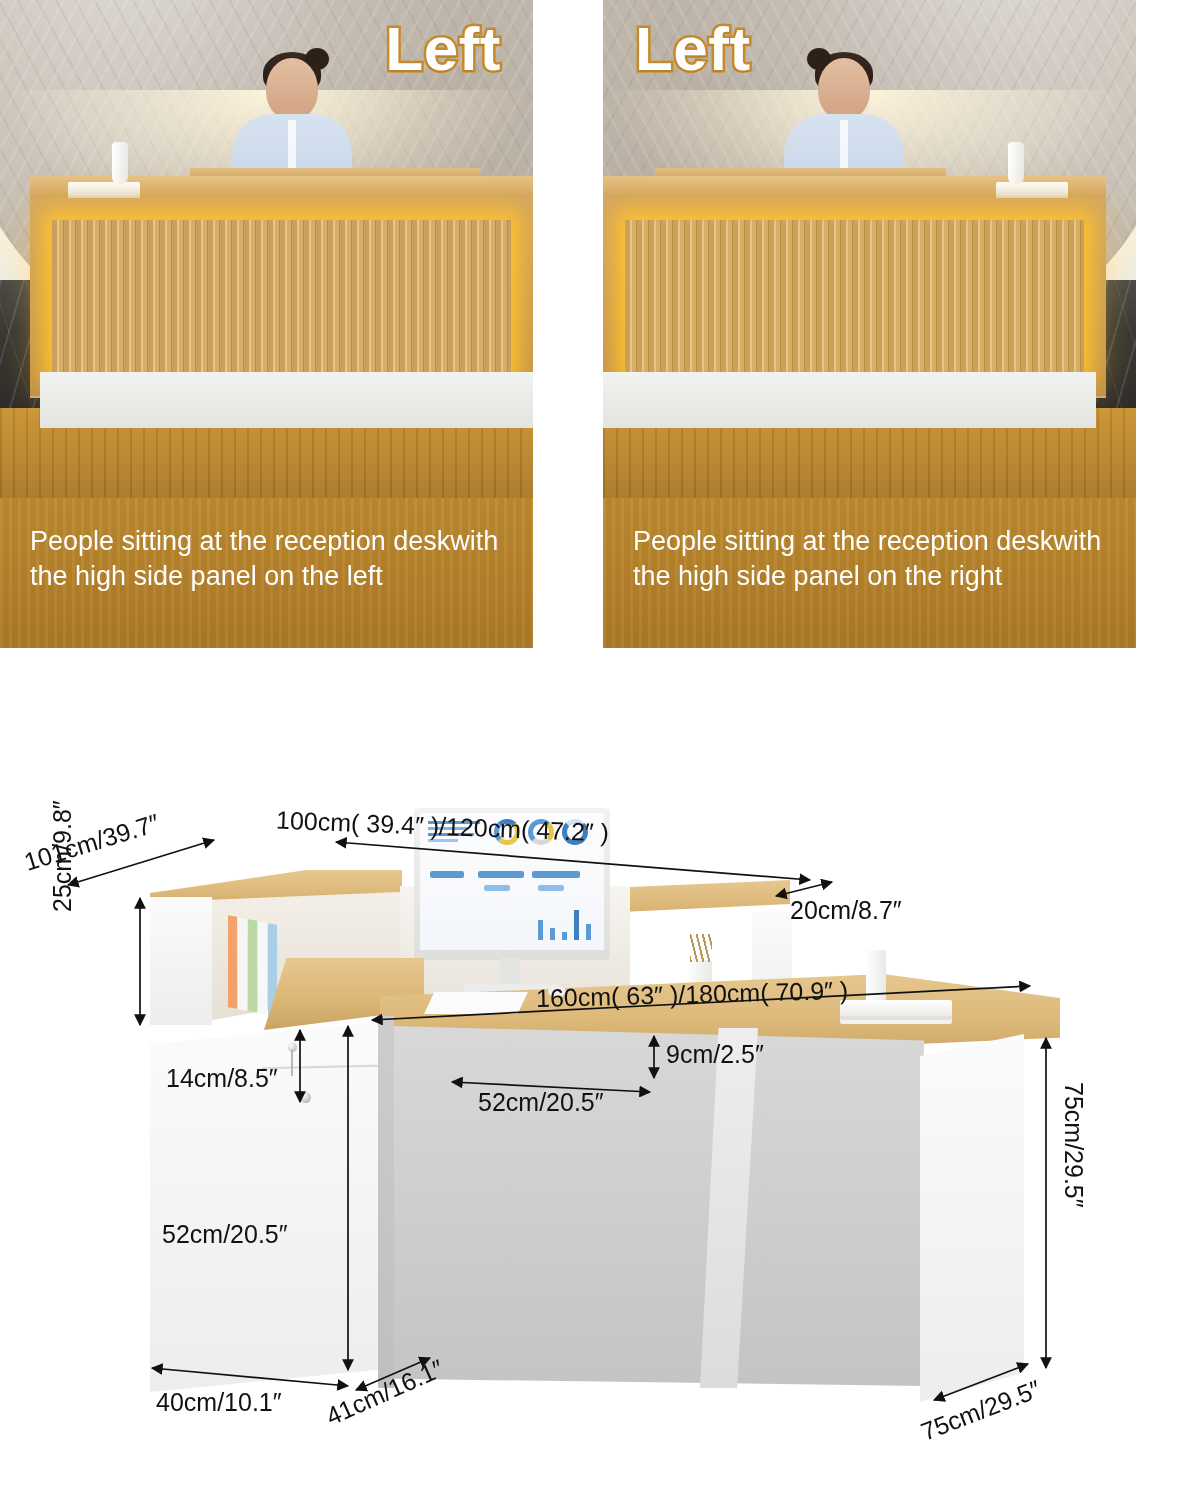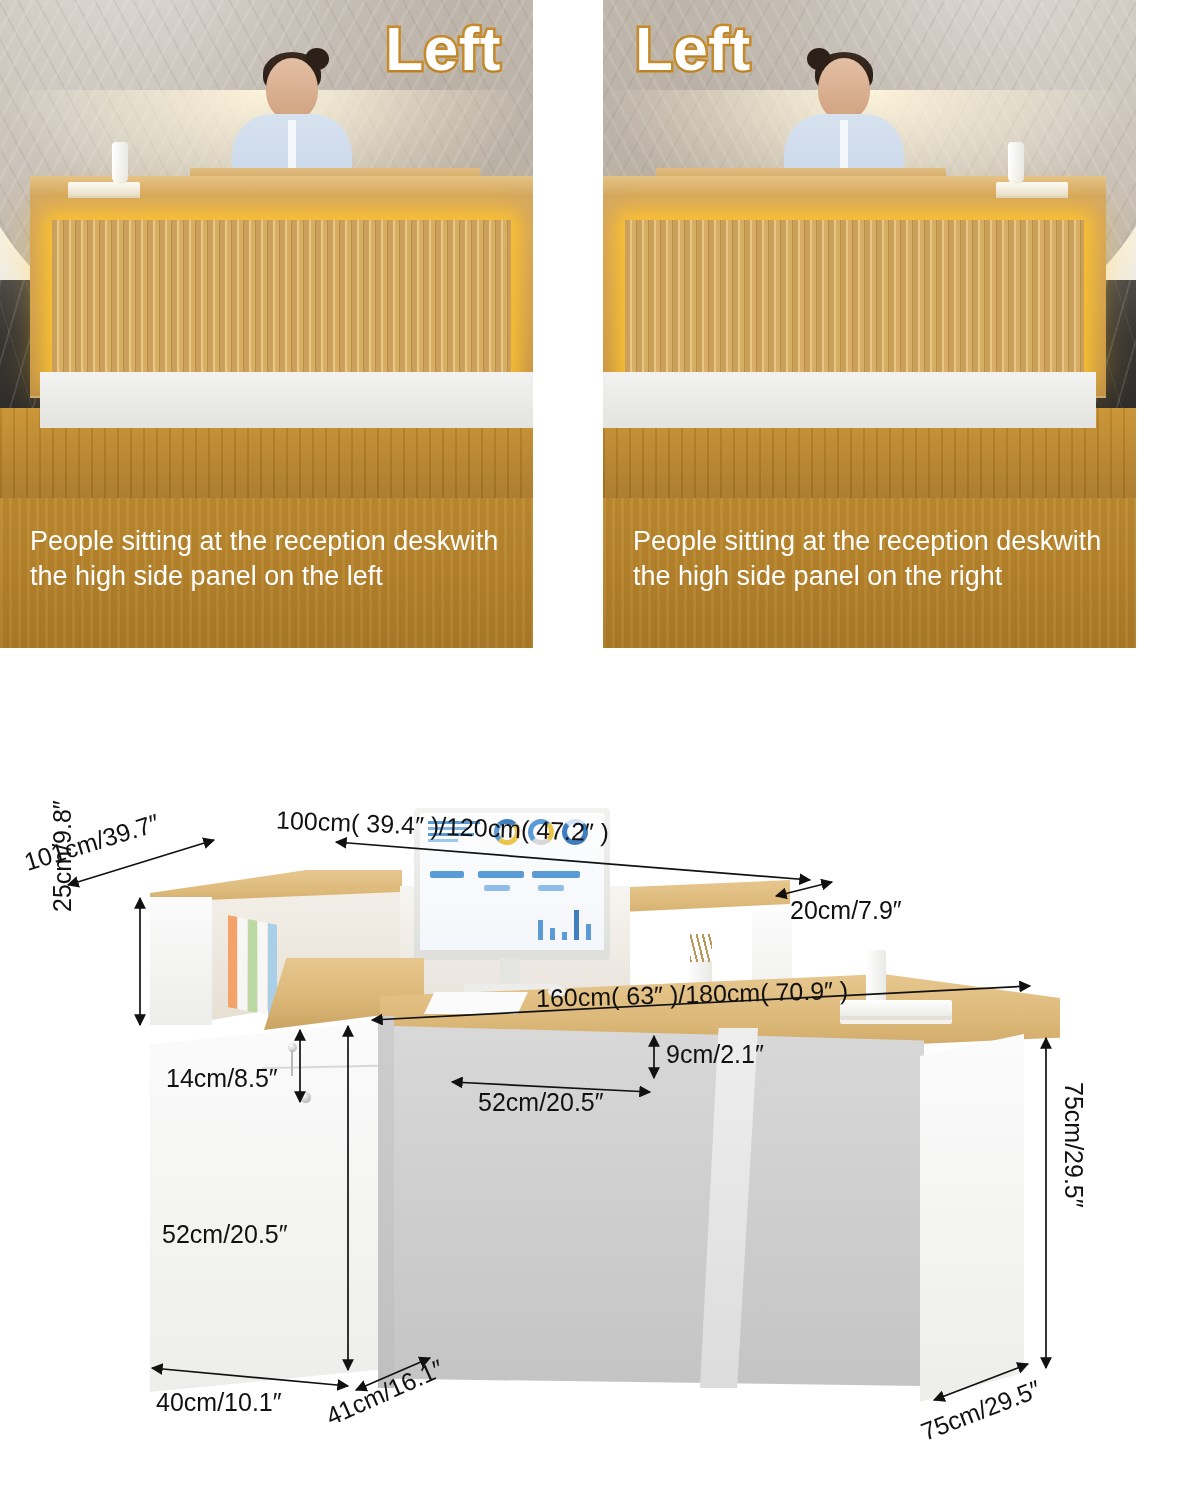--- a/index.html
+++ b/index.html
@@ -401,29 +401,29 @@
         <line x1="1046" y1="248" x2="1046" y2="578"></line>
 
         <line x1="934" y1="610" x2="1028" y2="574"></line>
       </g>
     </svg>
 
     <div class="dlbl" style="left:22px; top:38px; transform:rotate(-17deg);">101cm/39.7″</div>
 
     <div class="dlbl" style="left:276px; top:22px; transform:rotate(2.2deg);">100cm( 39.4″ )/120cm( 47.2″ )</div>
 
-    <div class="dlbl" style="left:790px; top:106px;">20cm/7.9″</div>
+    <div class="dlbl" style="left:790px; top:106px;">20cm/8.7″</div>
 
     <div class="dlbl" style="left:48px; top:122px; transform:rotate(-90deg); transform-origin:left top;">25cm/9.8″</div>
 
     <div class="dlbl" style="left:166px; top:274px;">14cm/8.5″</div>
 
     <div class="dlbl" style="left:536px; top:190px; transform:rotate(-1.5deg);">160cm( 63″ )/180cm( 70.9″ )</div>
 
-    <div class="dlbl" style="left:666px; top:250px;">9cm/2.1″</div>
+    <div class="dlbl" style="left:666px; top:250px;">9cm/2.5″</div>
 
     <div class="dlbl" style="left:478px; top:298px;">52cm/20.5″</div>
 
     <div class="dlbl" style="left:162px; top:430px;">52cm/20.5″</div>
 
     <div class="dlbl" style="left:156px; top:598px;">40cm/10.1″</div>
 
     <div class="dlbl" style="left:322px; top:588px; transform:rotate(-24deg);">41cm/16.1″</div>
 
     <div class="dlbl" style="left:1088px; top:292px; transform:rotate(90deg); transform-origin:left top;">75cm/29.5″</div>

